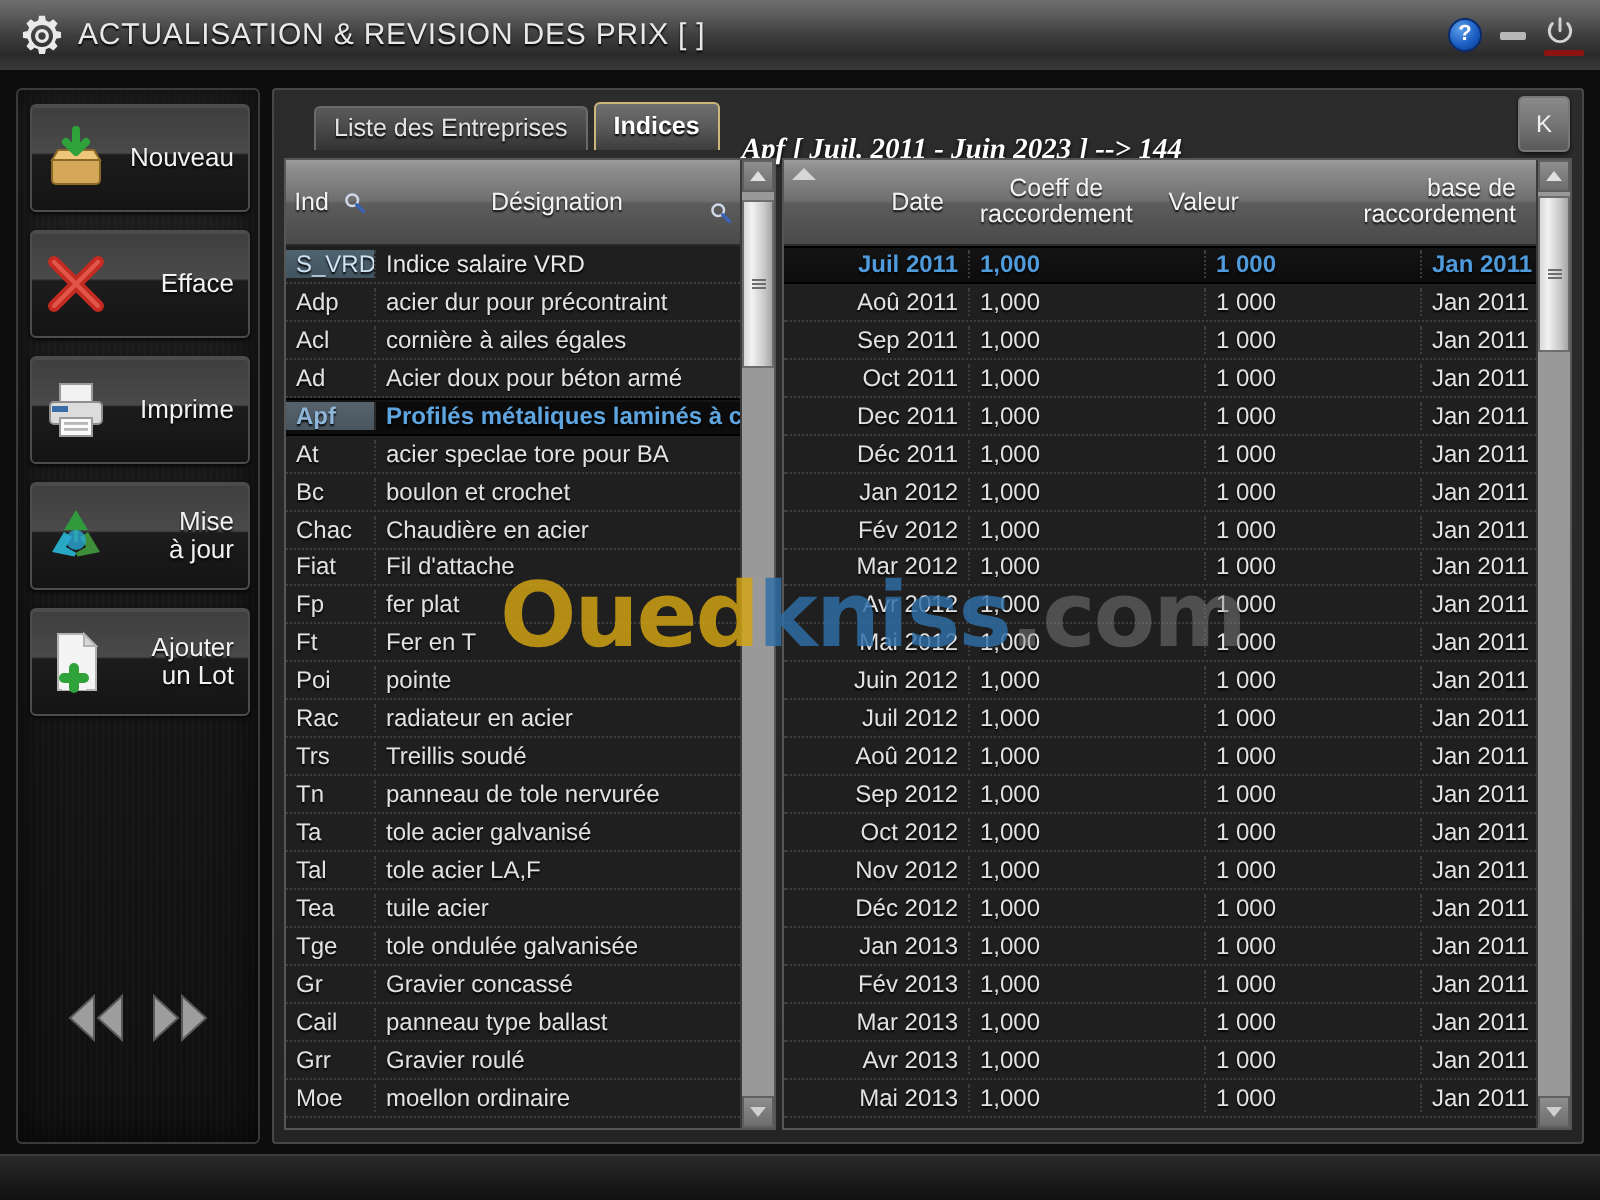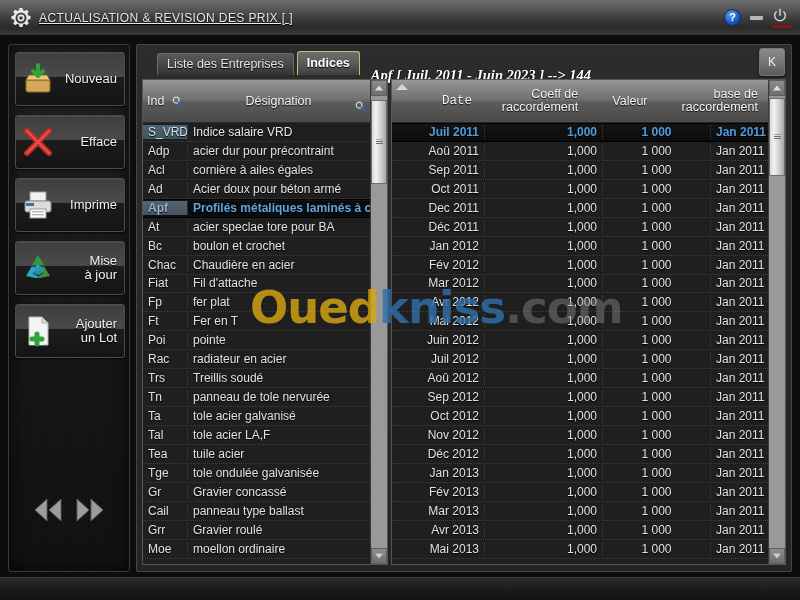--- a/index.html
+++ b/index.html
@@ -37,26 +37,25 @@
     padding: 0 8px;
   }
   .gear-icon {
     width: 22px; height: 22px;
     flex: 0 0 22px;
     margin-right: 7px;
     margin-left: 2px;
   }
   .title-text {
     color: #e8e8e8;
-    font-size: 12px;
+    font-size: 15px;
     letter-spacing: .4px;
     text-shadow: 0 1px 1px #000;
     white-space: nowrap;
     font-family: "Liberation Sans", sans-serif;
-    text-decoration: underline;
   }
   .title-ctrls {
     margin-left: auto;
     display: flex;
     align-items: center;
     gap: 9px;
     padding-right: 4px;
   }
   .help-btn {
     width: 15px; height: 15px;
@@ -279,22 +278,22 @@
     white-space: nowrap;
     text-shadow: 0 1px 1px #000;
   }
   .grow .cell + .cell { border-left: 1px dotted #3d3d3d; }
 
   
   #grid-left .c-ind  { width: 44px; }
   #grid-left .c-des  { flex: 1; }
   
   #grid-right .c-date { width: 92px; text-align: right; }
-  #grid-right .c-coef { width: 118px; text-align: right; }
-  #grid-right .c-val  { width: 108px; text-align: center; }
+  #grid-right .c-coef { width: 118px; }
+  #grid-right .c-val  { width: 108px; text-align: left; }
   #grid-right .c-base { flex: 1; text-align: right; padding-right: 10px; }
 
   .grow.sel {
     background: linear-gradient(to bottom, #141414 0%, #0c0c0c 100%);
     color: #4f9bdc;
     font-weight: bold;
     border-top: 1px solid #000;
     border-bottom: 1px solid #000;
   }
   #grid-left .grow.sel .c-ind {
@@ -624,21 +623,21 @@
         <div class="vs-arrow vs-down">
             <span class="tri"></span>
           </div>
       </div>
     </div>
 
     <div class="grid-wrap" id="grid-right">
       <div class="grid-body">
         <div class="ghead">
           <span class="sorttri"></span>
-          <div class="hc c-date" style="width:92px;font-family:Liberation Mono, monospace;">Date</div>
+          <div class="hc c-date" style="width:92px;">Date</div>
           <div class="hc c-coef" style="width:118px;white-space:pre-line;">Coeff de
 raccordement</div>
           <div class="hc c-val" style="width:108px;">Valeur</div>
           <div class="hc c-base" style="flex:1;white-space:pre-line;">base de
 raccordement</div>
         </div>
         <div class="grows" id="right-rows">
             <div class="grow sel">
               <div class="cell c-date">Juil 2011</div>
               <div class="cell c-coef">1,000</div>

